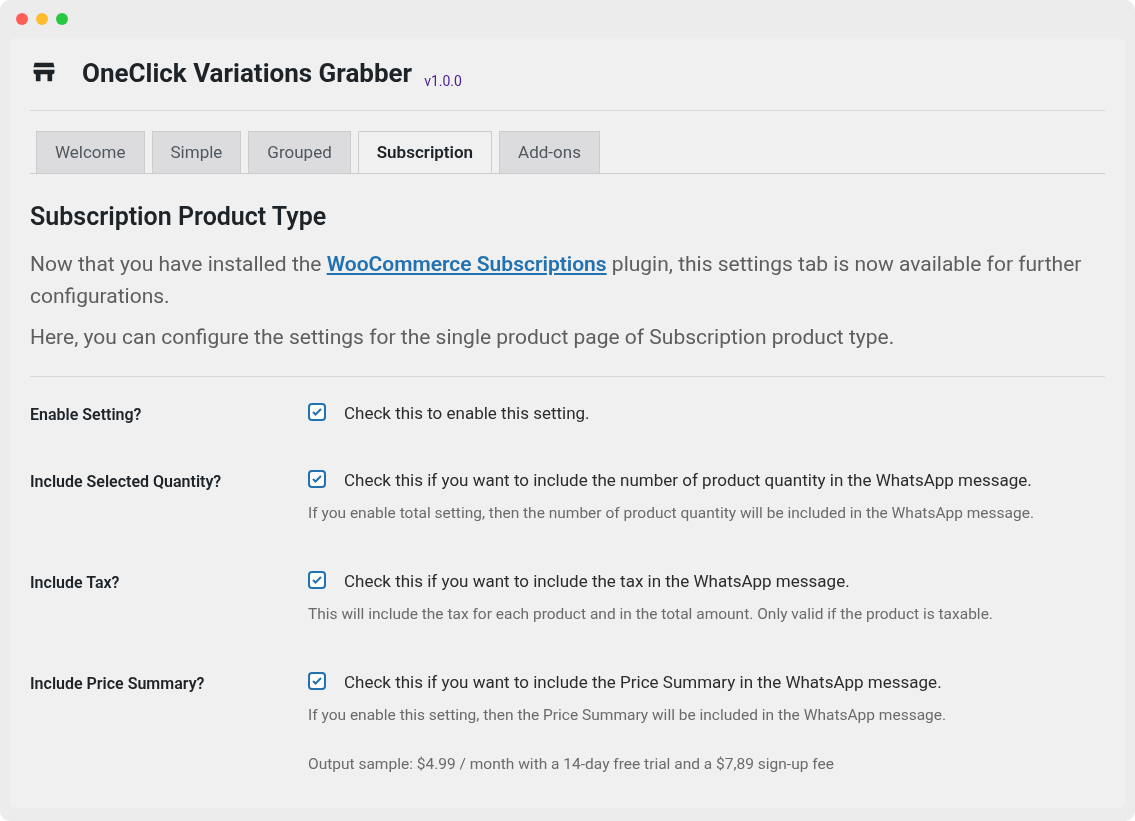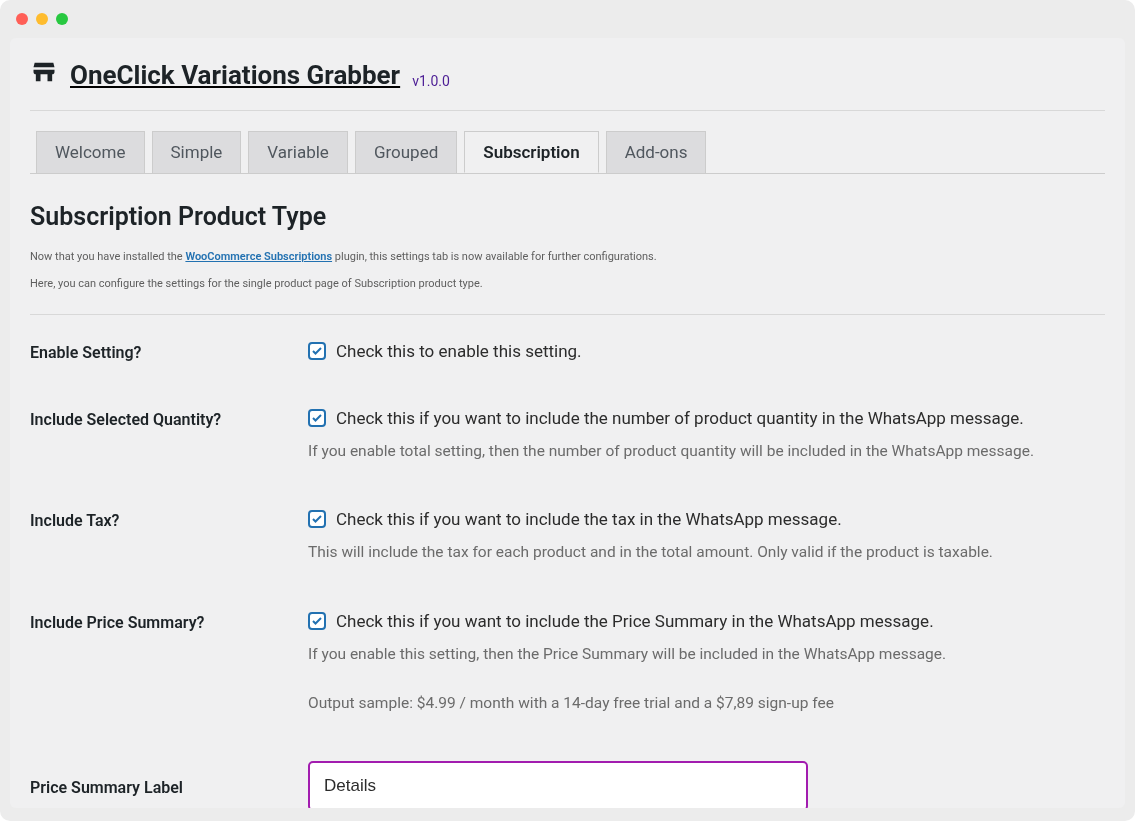--- a/index.html
+++ b/index.html
@@ -37,21 +37,21 @@
   padding: 20px 20px 0 20px;
   overflow: hidden;
 }
 .header {
   display: flex;
   align-items: baseline;
   gap: 12px;
   padding-bottom: 18px;
   border-bottom: 1px solid #d8d8d8;
 }
-.header-title-wrap { display: flex; align-items: center; gap: 12px; text-decoration: underline; }
+.header-title-wrap { display: flex; gap: 24px; }
 .app-icon { font-size: 26px; color: #1d2327; }
 .app-title { font-size: 26px; font-weight: 700; color: #1d2327; }
 .app-version { font-size: 14px; color: #4c1d95; font-weight: 400; }
 .tabs {
   display: flex;
   gap: 7px;
   margin-top: 20px;
   margin-bottom: 0;
   border-bottom: 1px solid #ccc;
   padding-left: 6px;
@@ -73,21 +73,21 @@
   color: #1d2327;
   font-weight: 600;
 }
 .section-title {
   font-size: 25px;
   font-weight: 600;
   color: #1d2327;
   margin-top: 28px;
 }
 .intro-p {
-  font-size: 11px;
+  font-size: 21px;
   color: #5e5e5e;
   margin-top: 18px;
   line-height: 1.5;
 }
 .intro-p a { color: #2271b1; font-weight: 600; text-decoration: underline; }
 .separator {
   border: none;
   border-top: 1px solid #d8d8d8;
   margin-top: 22px;
 }
@@ -96,21 +96,21 @@
 .form-row:last-child { margin-bottom: 20px; }
 .form-label {
   width: 278px;
   flex-shrink: 0;
   font-size: 16px;
   font-weight: 600;
   color: #1d2327;
   padding-top: 2px;
 }
 .form-field { flex: 1; }
-.check-line { display: flex; align-items: center; gap: 10px; }
+.check-line { display: flex; gap: 18px; }
 .checkbox {
   width: 18px; height: 18px;
   border: 2px solid #2271b1;
   border-radius: 4px;
   display: inline-flex;
   align-items: center;
   justify-content: center;
   background: #fff;
   cursor: pointer;
   flex-shrink: 0;
@@ -154,21 +154,20 @@
             </svg>
         </span>
         <span class="app-title">OneClick Variations Grabber</span>
       </div>
       <span class="app-version">v1.0.0</span>
     </div>
 
     <div class="tabs">
       <div class="tab">Welcome</div>
       <div class="tab">Simple</div>
-      <div class="tab">Variable</div>
       <div class="tab">Grouped</div>
       <div class="tab active">Subscription</div>
       <div class="tab">Add-ons</div>
     </div>
 
     <h2 class="section-title">Subscription Product Type</h2>
 
     <p class="intro-p">
       <span>Now that you have installed the </span><a href="#">WooCommerce Subscriptions</a><span> plugin, this settings tab is now available for further configurations.</span>
     </p>

